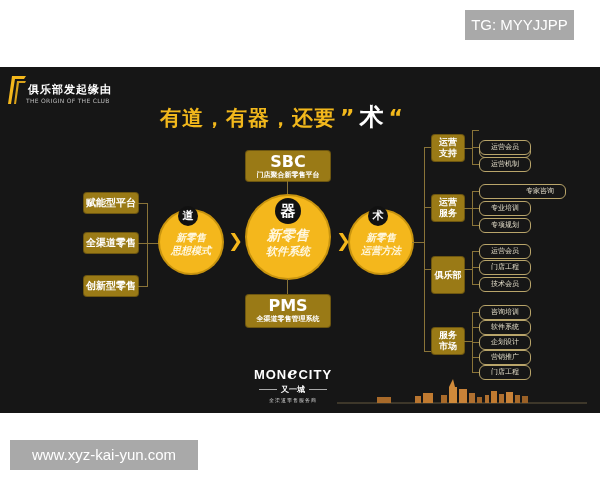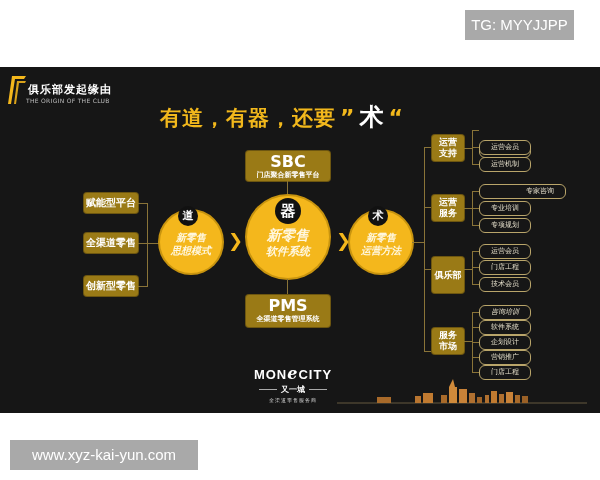--- a/index.html
+++ b/index.html
@@ -148,21 +148,21 @@
         <div>市场</div>
       </div>
   </div>
   <div class="line" style="left:464px; top:274px; width:8px; height:1px;"></div>
   <div class="line" style="left:472px; top:245px; width:1px; height:60px;"></div>
   <div class="line" style="left:472px; top:245px; width:7px; height:1px;"></div>
   <div class="line" style="left:472px; top:260px; width:7px; height:1px;"></div>
   <div class="line" style="left:472px; top:275px; width:7px; height:1px;"></div>
   <div class="line" style="left:472px; top:290px; width:7px; height:1px;"></div>
   <div class="line" style="left:472px; top:305px; width:7px; height:1px;"></div>
-  <div class="r-item" style="top:238px;font-style:italic;">咨询培训</div>
+  <div class="r-item" style="top:238px;">咨询培训</div>
   <div class="r-item" style="top:253px;">软件系统</div>
   <div class="r-item" style="top:268px;">企划设计</div>
   <div class="r-item" style="top:283px;">营销推广</div>
   <div class="r-item" style="top:298px;">门店工程</div>
 
   <div class="brand">
     <div class="brand-main"><span>MON</span><span class="e">e</span><span>CITY</span></div>
     <div class="brand-cn">又一城</div>
     <div class="brand-sub">全渠道零售服务商</div>
   </div>

